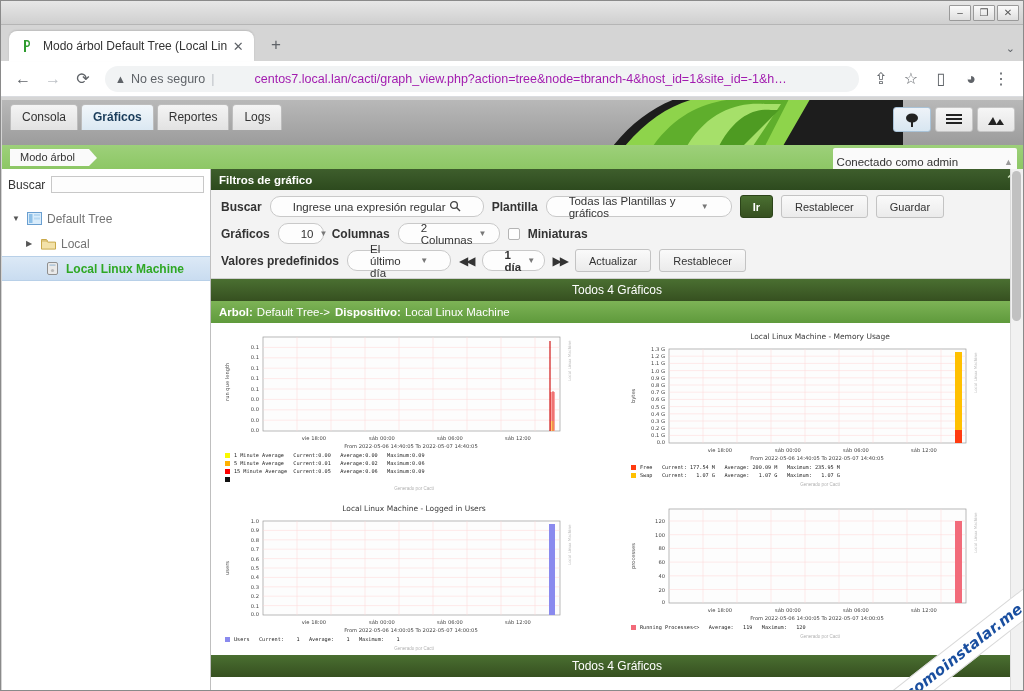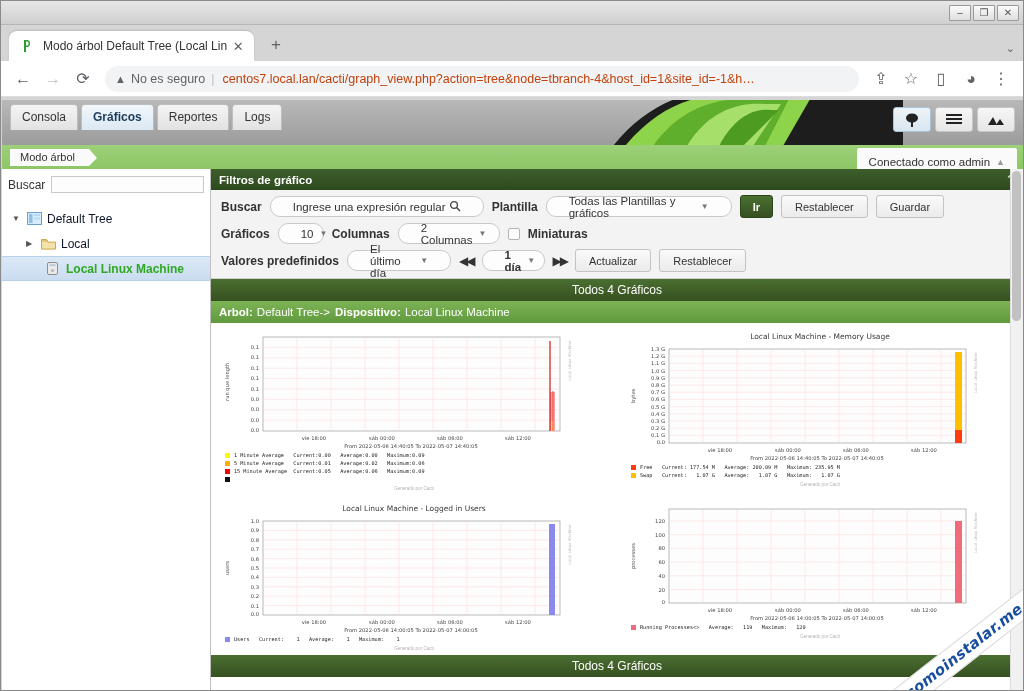--- a/index.html
+++ b/index.html
@@ -42,22 +42,22 @@
                  padding:0 8px; gap:2px; border-bottom:1px solid #dadce0; }
   .nav-ico { width:28px; height:28px; display:flex; align-items:center;
              justify-content:center; color:#5f6368; font-size:16px; border-radius:50%; }
   .nav-ico.dim { color:#bdc1c6; }
   #omnibox { flex:1 1 auto; height:26px; background:#f1f3f4; border-radius:13px;
              display:flex; align-items:center; padding:0 10px; margin:0 6px;
              font-size:12.5px; color:#3c4043; overflow:hidden; }
   #omnibox .warn-ico { margin-right:5px; color:#5f6368; font-size:11px; }
   #omnibox .notsecure { color:#5f6368; margin-right:6px; white-space:nowrap; }
   #omnibox .sep { color:#bdc1c6; margin-right:8px; }
-  #omnibox .url { color:#c2410c; white-space:nowrap; overflow:hidden;
-                  text-overflow:ellipsis; }
+  #omnibox .url { color:#a21caf; white-space:nowrap; overflow:hidden;
+                  text-overflow:ellipsis;margin-left:32px; }
 
   
   #page { position:absolute; left:1px; top:99px; width:1021px; height:590px;
           background:#fff; overflow:hidden; }
 
   #cacti-top { height:45px; background:#a4a4a4;
                background:linear-gradient(#b8b8b8,#9c9c9c); position:relative;
                overflow:hidden; }
   #menu-tabs { position:absolute; left:8px; top:4px; display:flex; gap:3px; z-index:3; }
   .ctab { padding:5px 11px 6px; font-size:12px; color:#333;
@@ -76,43 +76,43 @@
   #breadcrumb-bar { height:24px; background:linear-gradient(#9dd07a,#8dc765);
                     position:relative; display:flex; align-items:center;
                     padding-left:8px; }
   .crumb { background:#fafafa; height:17px; display:flex; align-items:center;
            padding:0 14px 0 10px; font-size:11px; color:#333; position:relative;
            margin-right:2px; }
   .crumb:after { content:""; position:absolute; right:-8px; top:0; width:0; height:0;
                  border-left:8px solid #fafafa; border-top:9px solid transparent;
                  border-bottom:8px solid transparent; }
   #login-chip { position:absolute; right:6px; top:3px; background:#fafafa;
-                height:28px; display:flex; align-items:center; padding:0 12px;
-                font-size:11.5px; color:#333; border-radius:2px; }
+                height:28px; display:flex; align-items:center; padding:0 4px;
+                font-size:11.5px; color:#333; border-radius:2px;gap:40px; }
   #login-chip .caret { margin-left:6px; color:#9a9a9a; font-size:9px; }
 
   #body-area { display:flex; height:521px; }
 
   
   #sidebar { width:209px; flex:0 0 209px; background:#fff;
              border-right:1px solid #bfbfbf; }
   #sidebar-search { display:flex; align-items:center; height:31px;
                     padding:0 6px; gap:6px; }
   #sidebar-search label { font-size:12px; color:#333; }
   #sidebar-search input { flex:1 1 auto; height:17px; border:1px solid #c8c8c8;
                           background:#fdfdfd; font-size:11px; padding:0 4px;
                           font-family:"Liberation Sans", sans-serif; }
   #tree { padding-top:6px; font-size:12px; }
   .tnode { display:flex; align-items:center; height:25px; padding-left:10px; gap:5px; }
   .tnode.lvl2 { padding-left:24px; }
   .tnode.lvl3 { padding-left:44px; }
   .tnode.selected { background:linear-gradient(#dce9f6,#c9dcf0);
                     border-top:1px solid #b8d0e8; border-bottom:1px solid #b8d0e8; }
   .tnode .arrow { width:10px; font-size:8px; color:#555; }
-  .tnode .lbl { color:#0f172a; }
+  .tnode .lbl { color:#737373; }
   .tnode.selected .lbl { color:#2fa824; font-weight:bold; }
   .ico16 { width:15px; height:14px; flex:0 0 15px; }
 
   
   #content { flex:1 1 auto; background:#fff; position:relative; overflow:hidden; }
 
   .panel-head { height:21px; background:linear-gradient(#3e5e2c,#2d4a1e);
                 color:#fff; font-size:11.5px; font-weight:bold; display:flex;
                 align-items:center; padding:0 8px; justify-content:space-between; }
   .panel-head .collapse { font-size:11px; color:#cfe3bd; }

